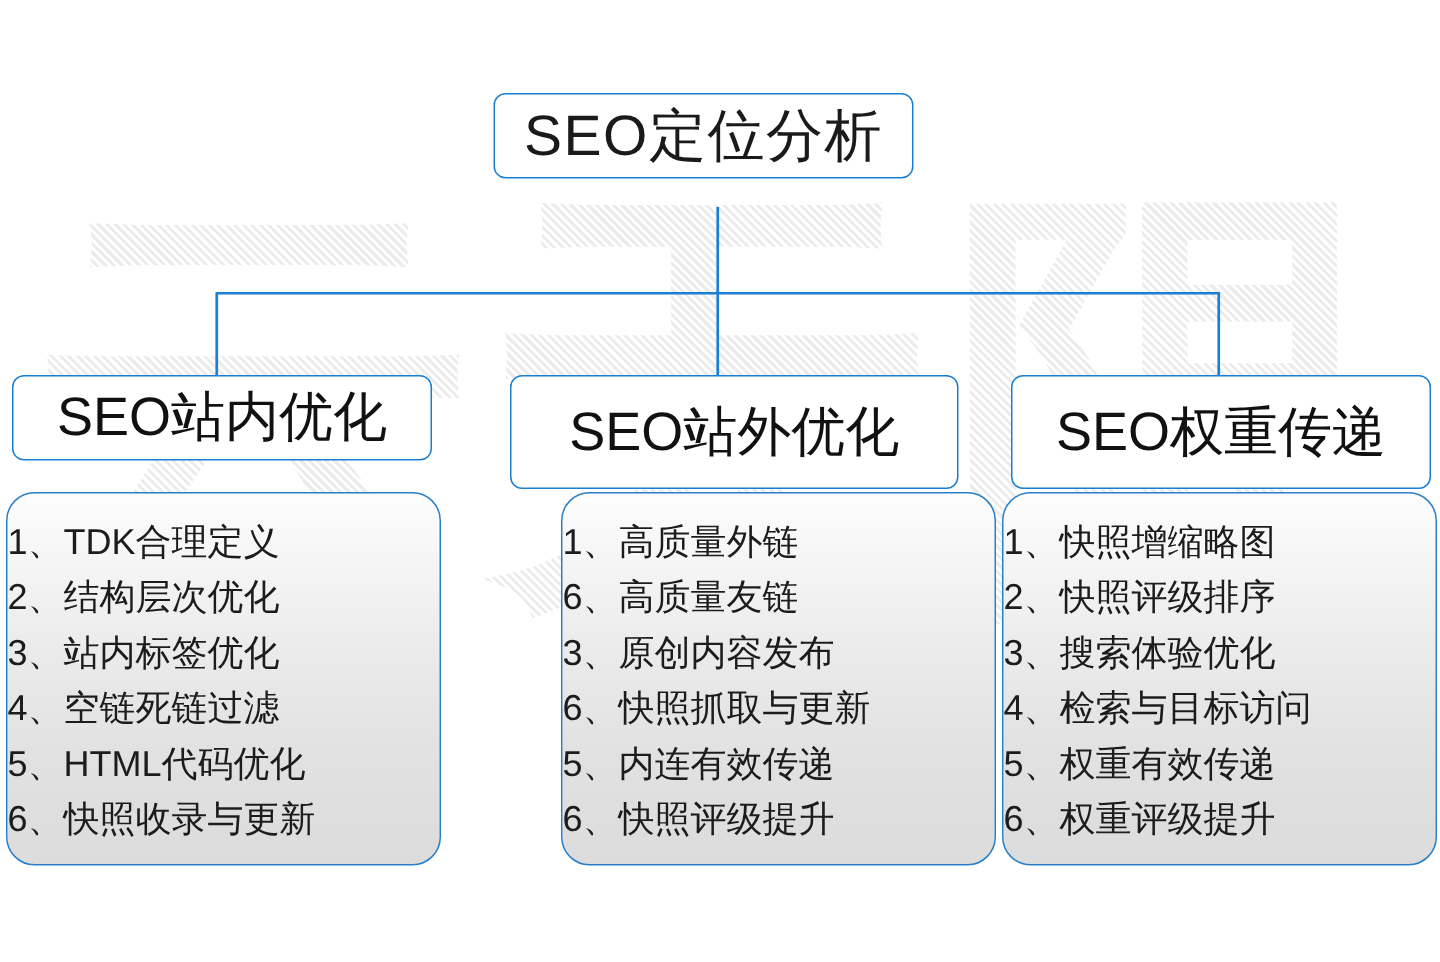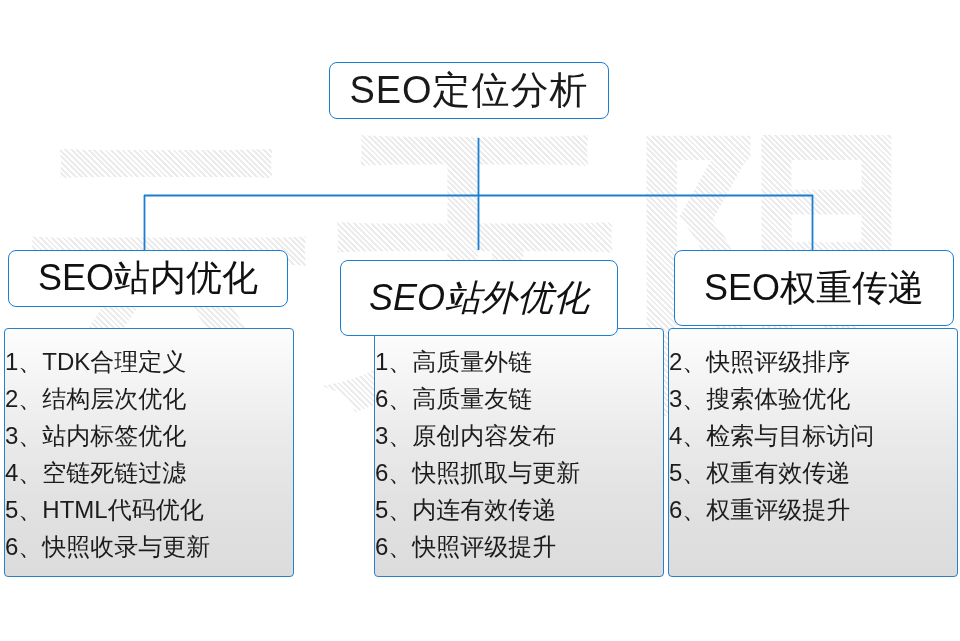--- a/index.html
+++ b/index.html
@@ -99,21 +99,21 @@
   .col-head .head-text {
     font-size: 36px;
     color: #111111;
     font-weight: 500;
     letter-spacing: 0px;
     font-family: "Liberation Sans", "DejaVu Sans", sans-serif;
   }
 
   .col-body {
     border: 1.6px solid #2a7fc9;
-    border-radius: 4px;
+    border-radius: 19px;
     background: linear-gradient(180deg,
         #fdfdfd 0%,
         #f7f7f7 14%,
         #ebebeb 42%,
         #e2e2e2 68%,
         #dedede 88%,
         #dcdcdc 100%);
     padding-top: 14px;
     z-index: 2;
     overflow: hidden;
@@ -167,38 +167,39 @@
   <ul class="list-left">
     <li>1、TDK合理定义</li>
     <li>2、结构层次优化</li>
     <li>3、站内标签优化</li>
     <li>4、空链死链过滤</li>
     <li>5、HTML代码优化</li>
     <li>6、快照收录与更新</li>
   </ul>
 </div>
 
-<div class="node col-head" style="left:340px; top:260px; width:278px; height:76px;font-style:italic;">
+<div class="node col-head" style="left:340px; top:250px; width:299px; height:76px;">
   <span class="head-text">SEO站外优化</span>
 </div>
 <div class="node col-body" style="left:334px; top:328px; width:290px; height:249px;margin-left:40px;">
   <ul class="list-mid">
     <li>1、高质量外链</li>
     <li>6、高质量友链</li>
     <li>3、原创内容发布</li>
     <li>6、快照抓取与更新</li>
     <li>5、内连有效传递</li>
     <li>6、快照评级提升</li>
   </ul>
 </div>
 
 <div class="node col-head" style="left:674px; top:250px; width:280px; height:76px;">
   <span class="head-text">SEO权重传递</span>
 </div>
 <div class="node col-body" style="left:668px; top:328px; width:290px; height:249px;">
   <ul class="list-right">
+    <li>1、快照增缩略图</li>
     <li>2、快照评级排序</li>
     <li>3、搜索体验优化</li>
     <li>4、检索与目标访问</li>
     <li>5、权重有效传递</li>
     <li>6、权重评级提升</li>
   </ul>
 </div>
 
 </body></html>

